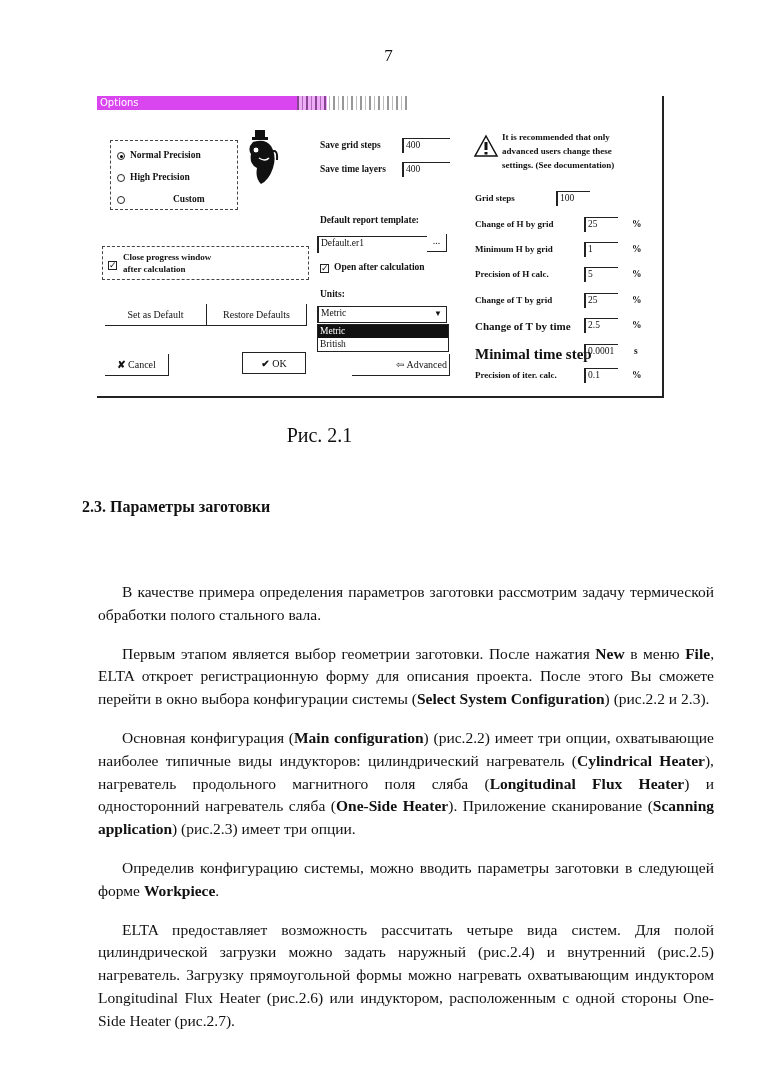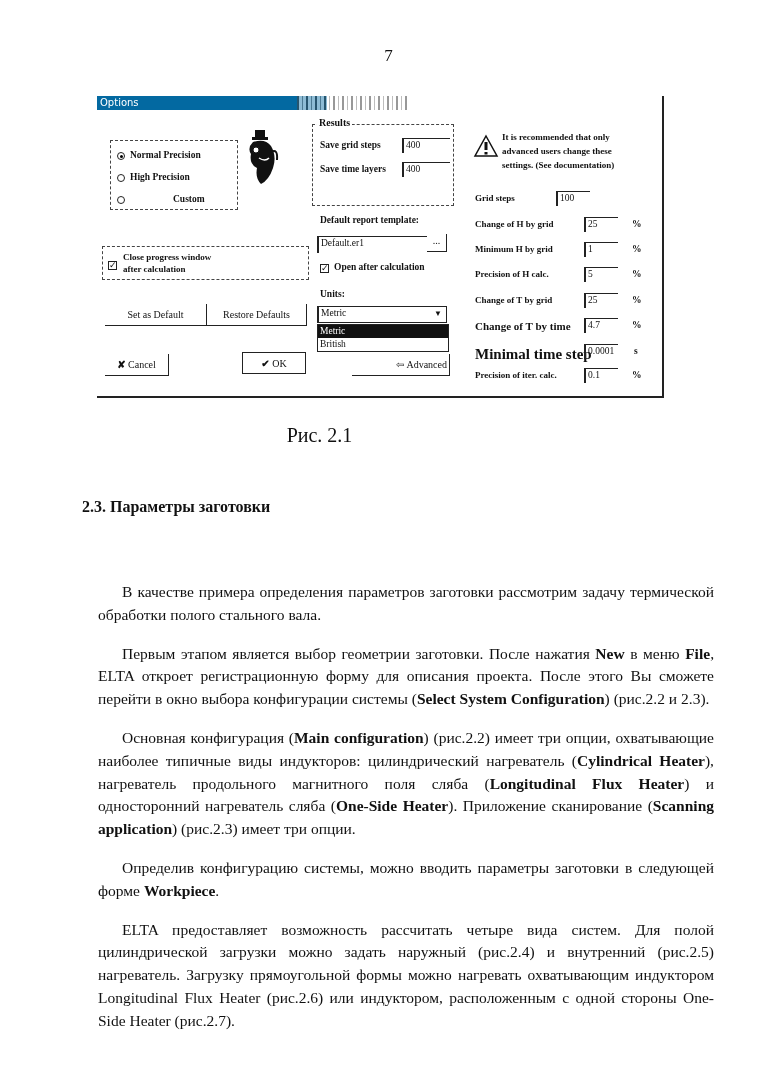--- a/index.html
+++ b/index.html
@@ -1,21 +1,21 @@
 <!DOCTYPE html>
 <html><head>
 <meta charset="utf-8">
 <style>
   html, body { margin: 0; padding: 0; background: #ffffff; }
   body { width: 777px; height: 1080px; position: relative; overflow: hidden; font-family: "Liberation Serif", serif; color: #111; }
   .page-num { position: absolute; top: 46px; left: 0; width: 777px; text-align: center; font-size: 17px; }
 
   
   .dialog { position: absolute; left: 97px; top: 96px; width: 565px; height: 300px; border-right: 2px solid #222; border-bottom: 2px solid #222; background: #fff; }
-  .titlebar { position: absolute; left: 0; top: 0; width: 230px; height: 14px; background: #0369a1; color: #fff; font-family: "DejaVu Sans", sans-serif; font-size: 10px; line-height: 14px; padding-left: 3px; box-sizing: border-box; }
+  .titlebar { position: absolute; left: 0; top: 0; width: 230px; height: 14px; background: #d946ef; color: #fff; font-family: "DejaVu Sans", sans-serif; font-size: 10px; line-height: 14px; padding-left: 3px; box-sizing: border-box; }
   .titlebar-noise { position: absolute; left: 200px; top: 0; width: 110px; height: 14px; background: repeating-linear-gradient(90deg, #444 0 2px, #fff 2px 5px, #888 5px 6px, #fff 6px 9px); opacity: .55; }
 
   .grp { position: absolute; border: 1px dashed #444; }
   .grp-label { position: absolute; top: -8px; left: 4px; background: #fff; padding: 0 2px; font-weight: bold; font-size: 10px; }
   .lbl { position: absolute; font-weight: bold; font-size: 9.5px; white-space: nowrap; }
   .radio { position: absolute; width: 8px; height: 8px; border-radius: 50%; border: 1px solid #222; box-sizing: border-box; }
   .radio.on::after { content: ""; position: absolute; left: 1.5px; top: 1.5px; width: 3px; height: 3px; border-radius: 50%; background: #000; }
   .chk { position: absolute; width: 9px; height: 9px; border: 1px solid #222; box-sizing: border-box; font-size: 9px; line-height: 7px; text-align: center; }
   .field { position: absolute; height: 15px; border-left: 2px solid #222; border-top: 1px solid #222; box-sizing: border-box; font-size: 9.5px; line-height: 13px; padding-left: 2px; font-family: "Liberation Serif", serif; }
   .unit { position: absolute; font-weight: bold; font-size: 9.5px; }
@@ -68,23 +68,20 @@
 
   <div class="btn" style="left:8px; top:258px; width:64px;">
     <span style="font-weight:bold;">✘</span>
     <span>Cancel</span>
   </div>
   <div class="btn framed" style="left:145px; top:256px; width:64px;">
     <span style="font-weight:bold;">✔</span>
     <span>OK</span>
   </div>
 
-  <div class="grp" style="left:215px; top:28px; width:140px; height:80px;">
-    <span class="grp-label">Results</span>
-  </div>
   <div class="lbl" style="left:223px; top:44px;">Save grid steps</div>
   <div class="field" style="left:305px; top:42px; width:48px;">400</div>
   <div class="lbl" style="left:223px; top:68px;">Save time layers</div>
   <div class="field" style="left:305px; top:66px; width:48px;">400</div>
 
   <div class="lbl" style="left:223px; top:119px;">Default report template:</div>
   <div class="field" style="left:220px; top:140px; width:110px; height:17px;">Default.er1</div>
   <div class="btn" style="left:330px; top:138px; width:20px; height:18px; line-height:14px;">...</div>
   <div class="chk" style="left:223px; top:168px;">✓</div>
   <div class="lbl" style="left:237px; top:166px;">Open after calculation</div>
@@ -125,21 +122,21 @@
 
   <div class="lbl" style="left:378px; top:173px; font-size:9px;">Precision of H calc.</div>
   <div class="field" style="left:487px; top:171px; width:34px;">5</div>
   <div class="unit" style="left:535px; top:173px;">%</div>
 
   <div class="lbl" style="left:378px; top:199px; font-size:9px;">Change of T by grid</div>
   <div class="field" style="left:487px; top:197px; width:34px;">25</div>
   <div class="unit" style="left:535px; top:199px;">%</div>
 
   <div class="lbl" style="left:378px; top:224px; font-size:11px;">Change of T by time</div>
-  <div class="field" style="left:487px; top:222px; width:34px;">4.7</div>
+  <div class="field" style="left:487px; top:222px; width:34px;">2.5</div>
   <div class="unit" style="left:535px; top:224px;">%</div>
 
   <div class="lbl" style="left:378px; top:250px; font-size:15px;">Minimal time step</div>
   <div class="field" style="left:487px; top:248px; width:34px;">0.0001</div>
   <div class="unit" style="left:537px; top:250px;">s</div>
 
   <div class="lbl" style="left:378px; top:274px; font-size:9px;">Precision of iter. calc.</div>
   <div class="field" style="left:487px; top:272px; width:34px;">0.1</div>
   <div class="unit" style="left:535px; top:274px;">%</div>
 </div>

